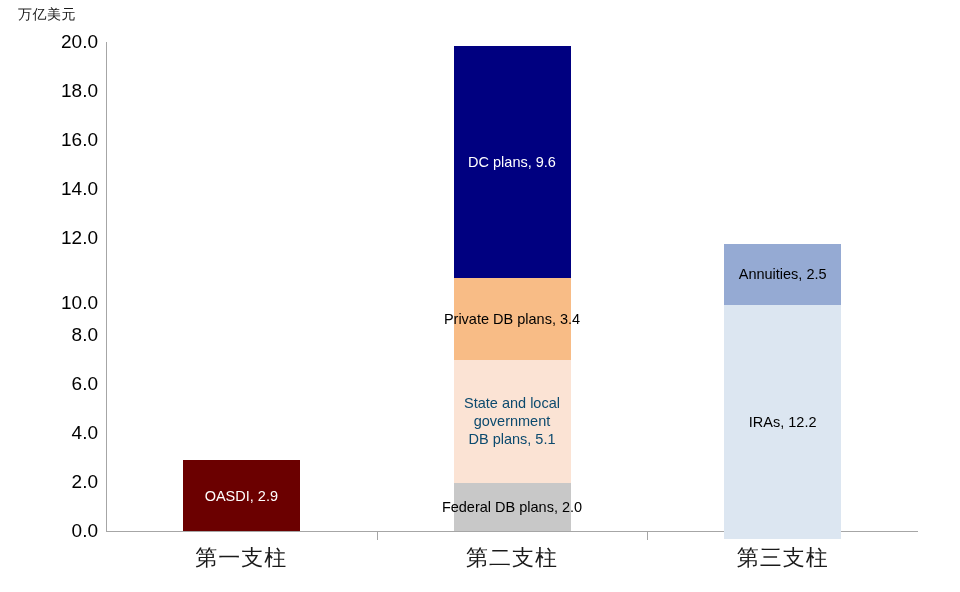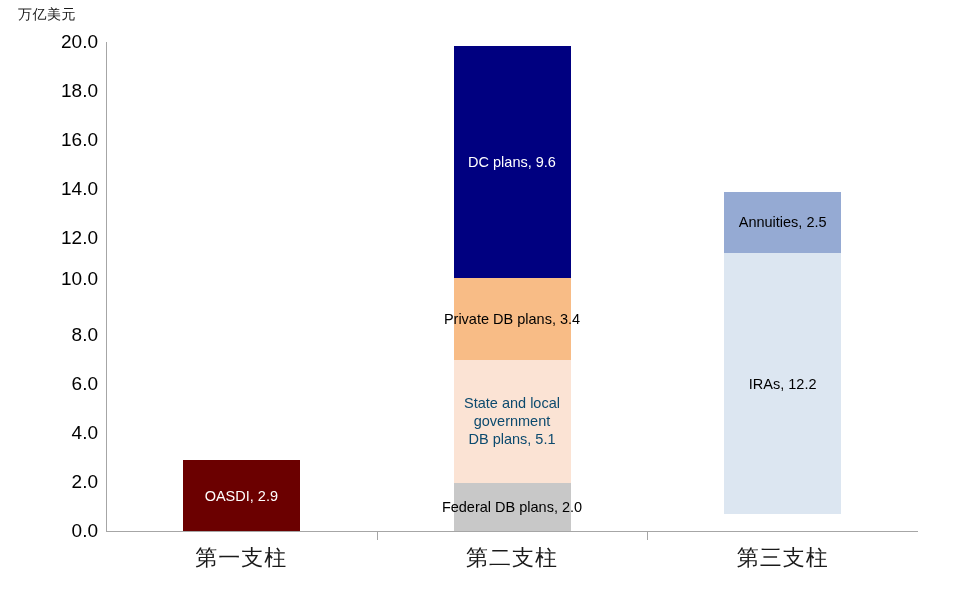--- a/index.html
+++ b/index.html
@@ -121,21 +121,21 @@
 <div id="chart-root">
 
   <div class="axis-unit">万亿美元</div>
 
   <div id="ytick-layer">
       <div class="ytick" style="top: 42px;">20.0</div>
       <div class="ytick" style="top: 90.9px;">18.0</div>
       <div class="ytick" style="top: 139.8px;">16.0</div>
       <div class="ytick" style="top: 188.7px;">14.0</div>
       <div class="ytick" style="top: 237.6px;">12.0</div>
-      <div class="ytick" style="top: 279px;">10.0</div>
+      <div class="ytick" style="top: 303px;">10.0</div>
       <div class="ytick" style="top: 335.4px;">8.0</div>
       <div class="ytick" style="top: 384.3px;">6.0</div>
       <div class="ytick" style="top: 433.2px;">4.0</div>
       <div class="ytick" style="top: 482.1px;">2.0</div>
       <div class="ytick" style="top: 531px;">0.0</div>
     </div>
 
   <div class="axis-line-y"></div>
   <div class="axis-line-x"></div>
 
@@ -159,25 +159,25 @@
         </div>
         <div class="seg" style="height: 124.695px; background: rgb(251, 227, 212);">
           <div class="seg-label" style="color: #0c4a6e;">State and local
 government
 DB plans, 5.1</div>
         </div>
         <div class="seg" style="height: 48.9px; background: rgb(200, 200, 200);">
           <div class="seg-label" style="color: rgb(0, 0, 0);">Federal DB plans, 2.0</div>
         </div>
       </div>
-      <div class="bar" style="left: 724.167px; width: 117px; bottom: 78px; height: 359.415px;">
+      <div class="bar" style="left: 724.167px; width: 117px; bottom: 53px; height: 359.415px;">
         <div class="seg" style="height: 61.125px; background: rgb(149, 170, 211);">
           <div class="seg-label" style="color: rgb(0, 0, 0);">Annuities, 2.5</div>
         </div>
-        <div class="seg" style="height: 261px; background: rgb(220, 230, 241);">
+        <div class="seg" style="height: 234px; background: rgb(220, 230, 241);">
           <div class="seg-label" style="color: rgb(0, 0, 0);">IRAs, 12.2</div>
         </div>
       </div>
     </div>
 
   <div id="cat-layer">
       <div class="catlabel" style="left: 106px; width: 270.667px;">第一支柱</div>
       <div class="catlabel" style="left: 376.667px; width: 270.667px;">第二支柱</div>
       <div class="catlabel" style="left: 647.333px; width: 270.667px;">第三支柱</div>
     </div>

